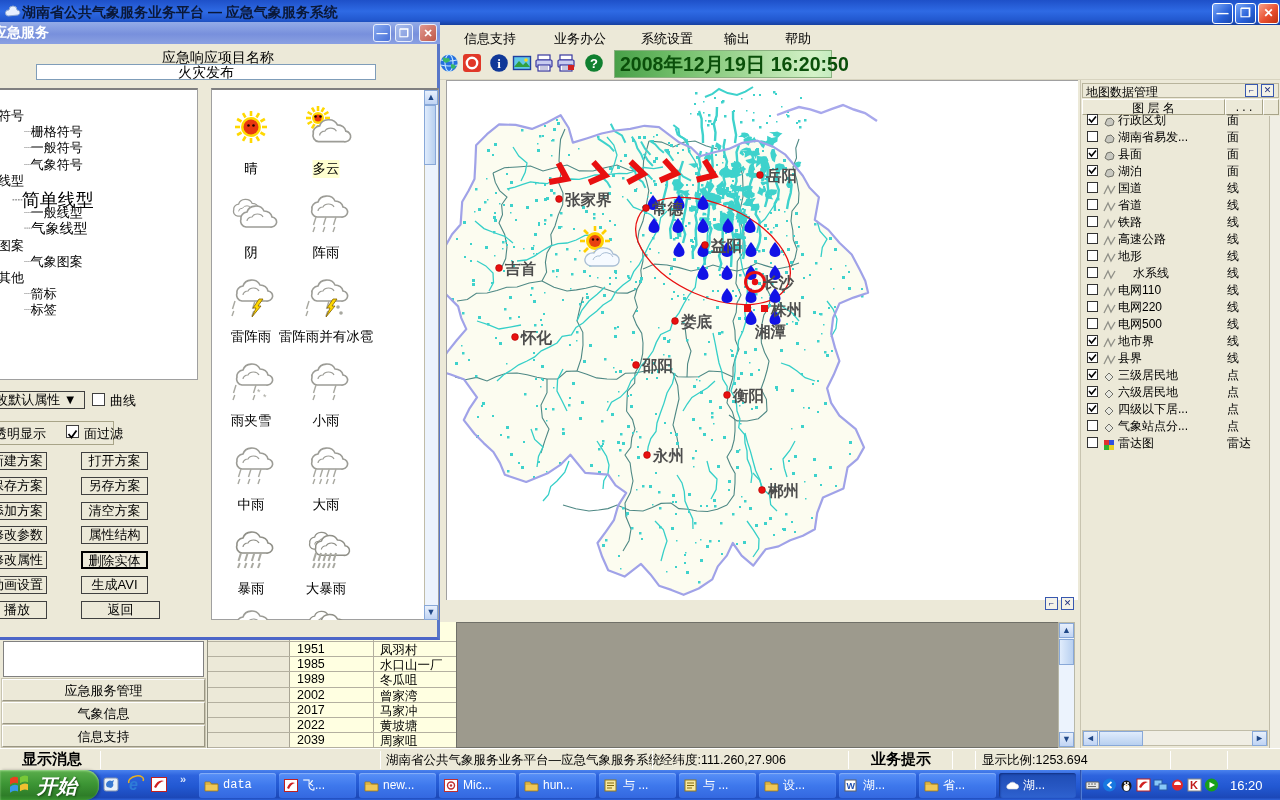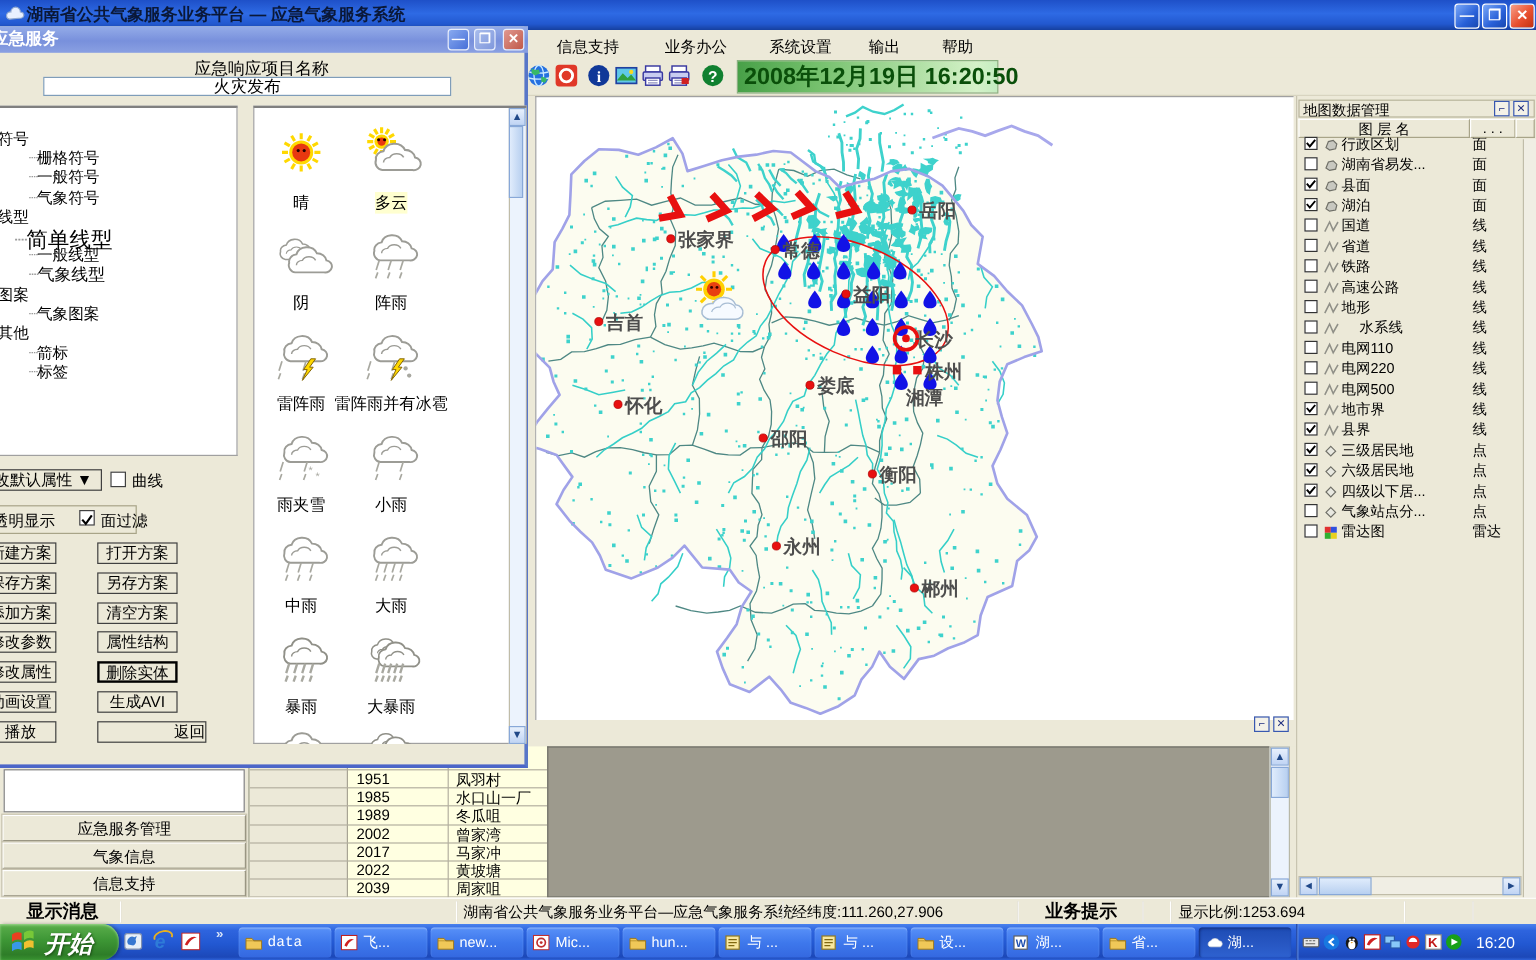--- a/index.html
+++ b/index.html
@@ -1049,15 +1049,15 @@
       <div class="dbtn" style="left:94px;top:455px;width:67px;">另存方案</div>
       <div class="dbtn" style="left:0px;top:480px;width:60px;">添加方案</div>
       <div class="dbtn" style="left:94px;top:480px;width:67px;">清空方案</div>
       <div class="dbtn" style="left:0px;top:504px;width:60px;">修改参数</div>
       <div class="dbtn" style="left:94px;top:504px;width:67px;">属性结构</div>
       <div class="dbtn" style="left:0px;top:529px;width:60px;">修改属性</div>
       <div class="dbtn" style="left:94px;top:529px;width:67px;border:2px solid #000;">删除实体</div>
       <div class="dbtn" style="left:0px;top:554px;width:60px;">动画设置</div>
       <div class="dbtn" style="left:94px;top:554px;width:67px;">生成AVI</div>
       <div class="dbtn" style="left:0px;top:579px;width:60px;">播放</div>
-      <div class="dbtn" style="left:94px;top:579px;width:91px;text-align:right;">返回</div>
+      <div class="dbtn" style="left:94px;top:579px;width:79px;">返回</div>
 </div>
 
 </div>
 </body></html>

